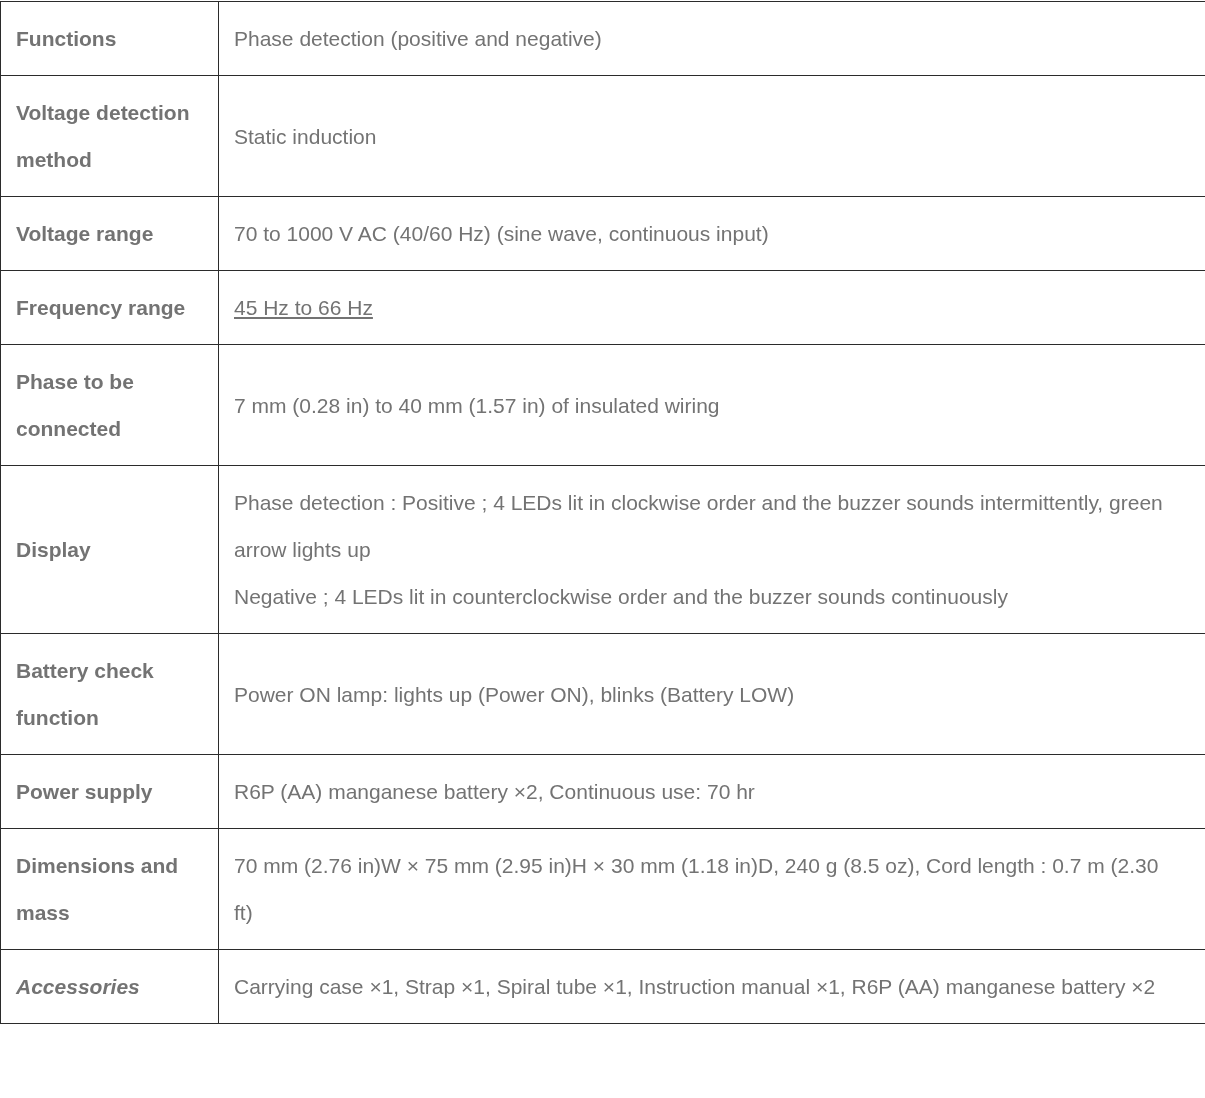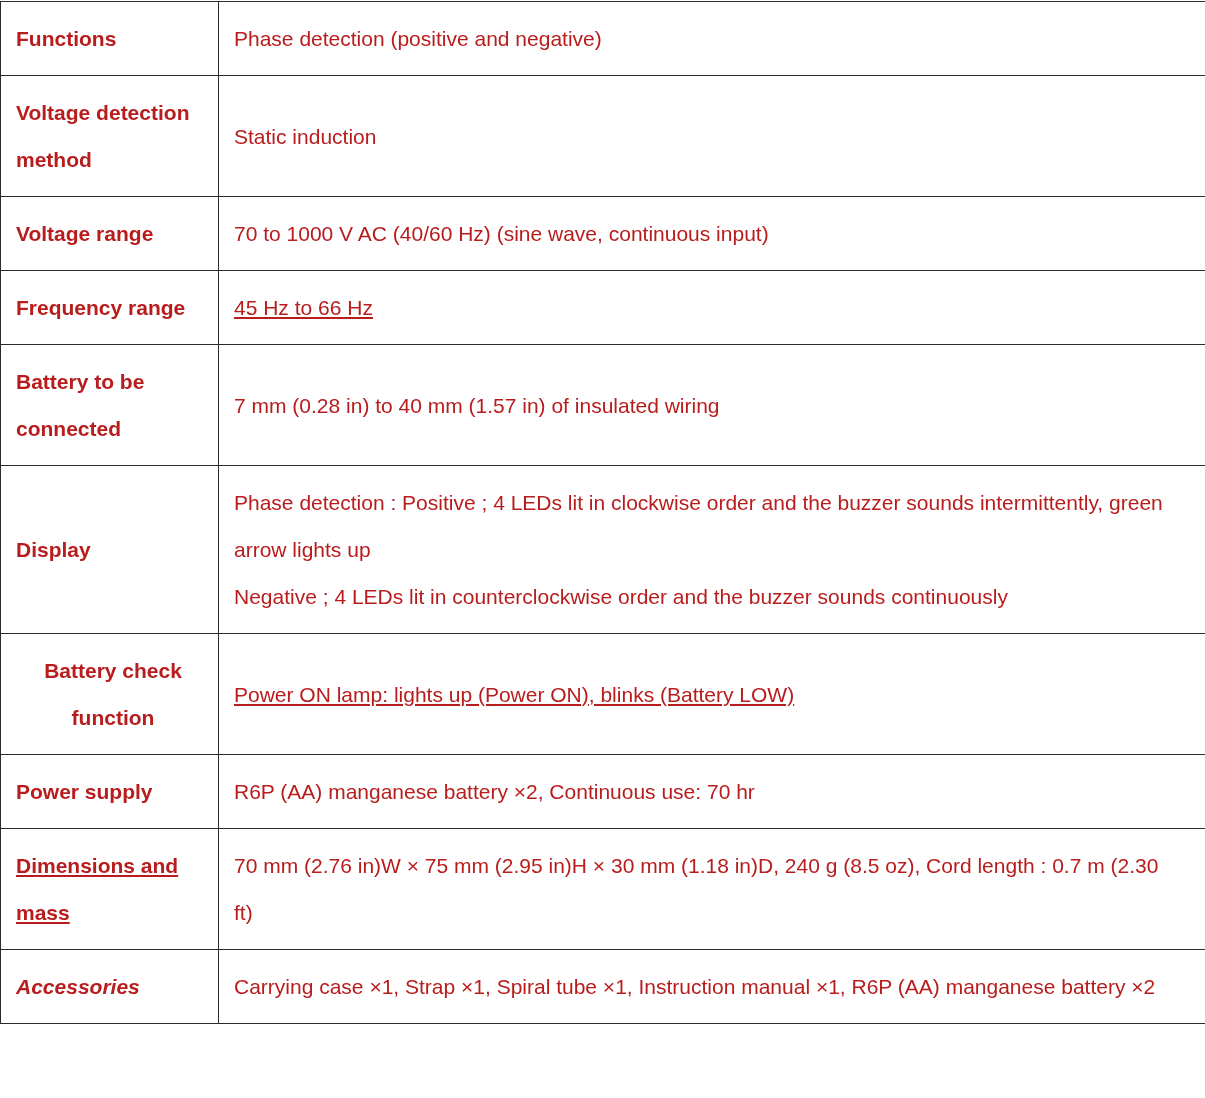--- a/index.html
+++ b/index.html
@@ -48,21 +48,21 @@
   .value-paragraph {
     margin: 0;
     padding: 0;
     line-height: 47px;
   }
 </style>
 </head>
 <body style="background: rgb(255, 255, 255);">
 
 <div class="page">
-  <table class="spec-table" style="border-color: rgb(43, 43, 43); color: #b91c1c;">
+  <table class="spec-table" style="border-color: rgb(43, 43, 43); color: #737373;">
     <colgroup>
       <col class="col-label">
       <col class="col-value">
     </colgroup>
     <tbody id="spec-body">
   <tr>
     <th class="label-cell" style="border-color: rgb(43, 43, 43);">
       <div class="label-text">Functions</div>
     </th>
     <td class="value-cell" style="border-color: rgb(43, 43, 43);">
@@ -92,58 +92,58 @@
     <th class="label-cell" style="border-color: rgb(43, 43, 43);">
       <div class="label-text">Frequency range</div>
     </th>
     <td class="value-cell" style="border-color: rgb(43, 43, 43); text-decoration: underline;">
             <div class="value-paragraph">45 Hz to 66 Hz</div>
           </td>
   </tr>
 
   <tr>
     <th class="label-cell" style="border-color: rgb(43, 43, 43);">
-      <div class="label-text">Battery to be connected</div>
+      <div class="label-text">Phase to be connected</div>
     </th>
     <td class="value-cell" style="border-color: rgb(43, 43, 43);">
             <div class="value-paragraph">7 mm (0.28 in) to 40 mm (1.57 in) of insulated wiring</div>
           </td>
   </tr>
 
   <tr>
     <th class="label-cell" style="border-color: rgb(43, 43, 43);">
       <div class="label-text">Display</div>
     </th>
     <td class="value-cell" style="border-color: rgb(43, 43, 43);">
             <div class="value-paragraph">Phase detection : Positive ; 4 LEDs lit in clockwise order and the buzzer sounds intermittently, green arrow lights up</div>
             <div class="value-paragraph">Negative ; 4 LEDs lit in counterclockwise order and the buzzer sounds continuously</div>
           </td>
   </tr>
 
   <tr>
-    <th class="label-cell" style="border-color: rgb(43, 43, 43); text-align: center;">
+    <th class="label-cell" style="border-color: rgb(43, 43, 43);">
       <div class="label-text">Battery check function</div>
     </th>
-    <td class="value-cell" style="border-color: rgb(43, 43, 43); text-decoration: underline;">
+    <td class="value-cell" style="border-color: rgb(43, 43, 43);">
             <div class="value-paragraph">Power ON lamp: lights up (Power ON), blinks (Battery LOW)</div>
           </td>
   </tr>
 
 
   <tr>
     <th class="label-cell" style="border-color: rgb(43, 43, 43);">
       <div class="label-text">Power supply</div>
     </th>
     <td class="value-cell" style="border-color: rgb(43, 43, 43);">
             <div class="value-paragraph">R6P (AA) manganese battery ×2, Continuous use: 70 hr</div>
           </td>
   </tr>
 
   <tr>
-    <th class="label-cell" style="border-color: rgb(43, 43, 43); text-decoration: underline;">
+    <th class="label-cell" style="border-color: rgb(43, 43, 43);">
       <div class="label-text">Dimensions and mass</div>
     </th>
     <td class="value-cell" style="border-color: rgb(43, 43, 43);">
             <div class="value-paragraph">70 mm (2.76 in)W × 75 mm (2.95 in)H × 30 mm (1.18 in)D, 240 g (8.5 oz), Cord length : 0.7 m (2.30 ft)</div>
           </td>
   </tr>
 
   <tr>
     <th class="label-cell" style="border-color: rgb(43, 43, 43); font-style: italic;">
       <div class="label-text">Accessories</div>

